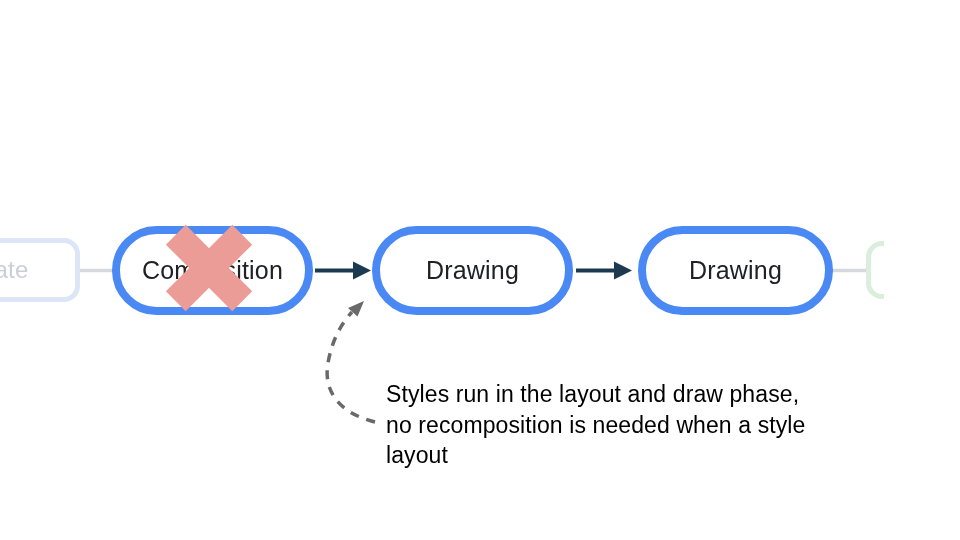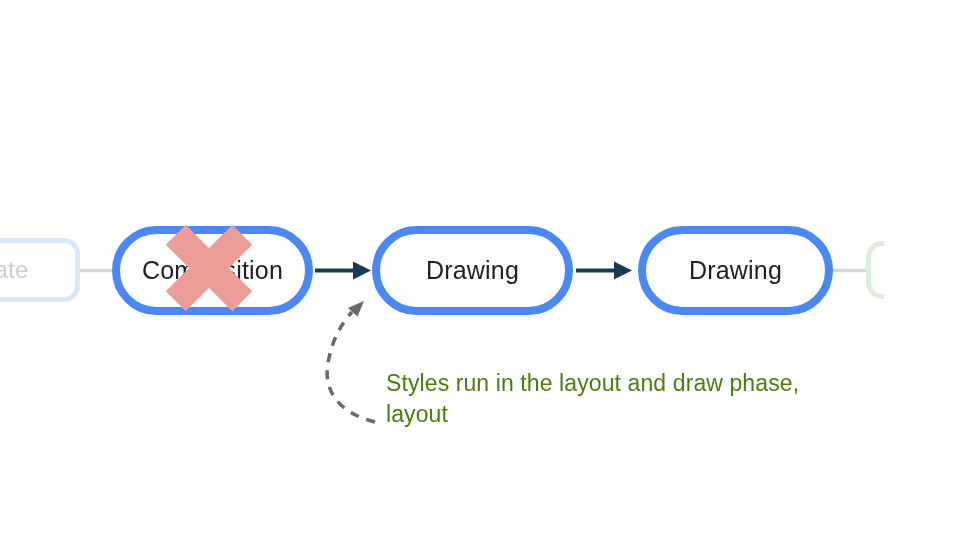--- a/index.html
+++ b/index.html
@@ -68,25 +68,25 @@
   .x-bar {
     position: absolute;
     left: 0; top: 0;
     width: 94px; height: 28px;
     background: #eb9c97;
   }
   .x-bar-1 { transform: rotate(45deg); }
   .x-bar-2 { transform: rotate(-45deg); }
   .annotation {
     position: absolute;
-    left: 386px; top: 368px;
+    left: 386px; top: 379px;
     z-index: 2;
     font-size: 23px;
     line-height: 30.5px;
-    color: #4d7c0f;
+    color: #000000;
     letter-spacing: 0.1px;
   }
   .annotation div { white-space: nowrap; }
 </style>
 </head>
 <body>
 
 <div class="stage">
 
   <svg class="overlay" viewBox="0 0 960 540" xmlns="http://www.w3.org/2000/svg">
@@ -129,16 +129,17 @@
   <div class="node node-main node-drawing">
     <span>Drawing</span>
   </div>
 
   <div class="node node-faded-ui">
     <span>UI</span>
   </div>
 
   <div class="annotation">
     <div>Styles run in the layout and draw phase,</div>
+    <div>no recomposition is needed when a style</div>
     <div>layout</div>
   </div>
 
 </div>
 
 </body></html>

